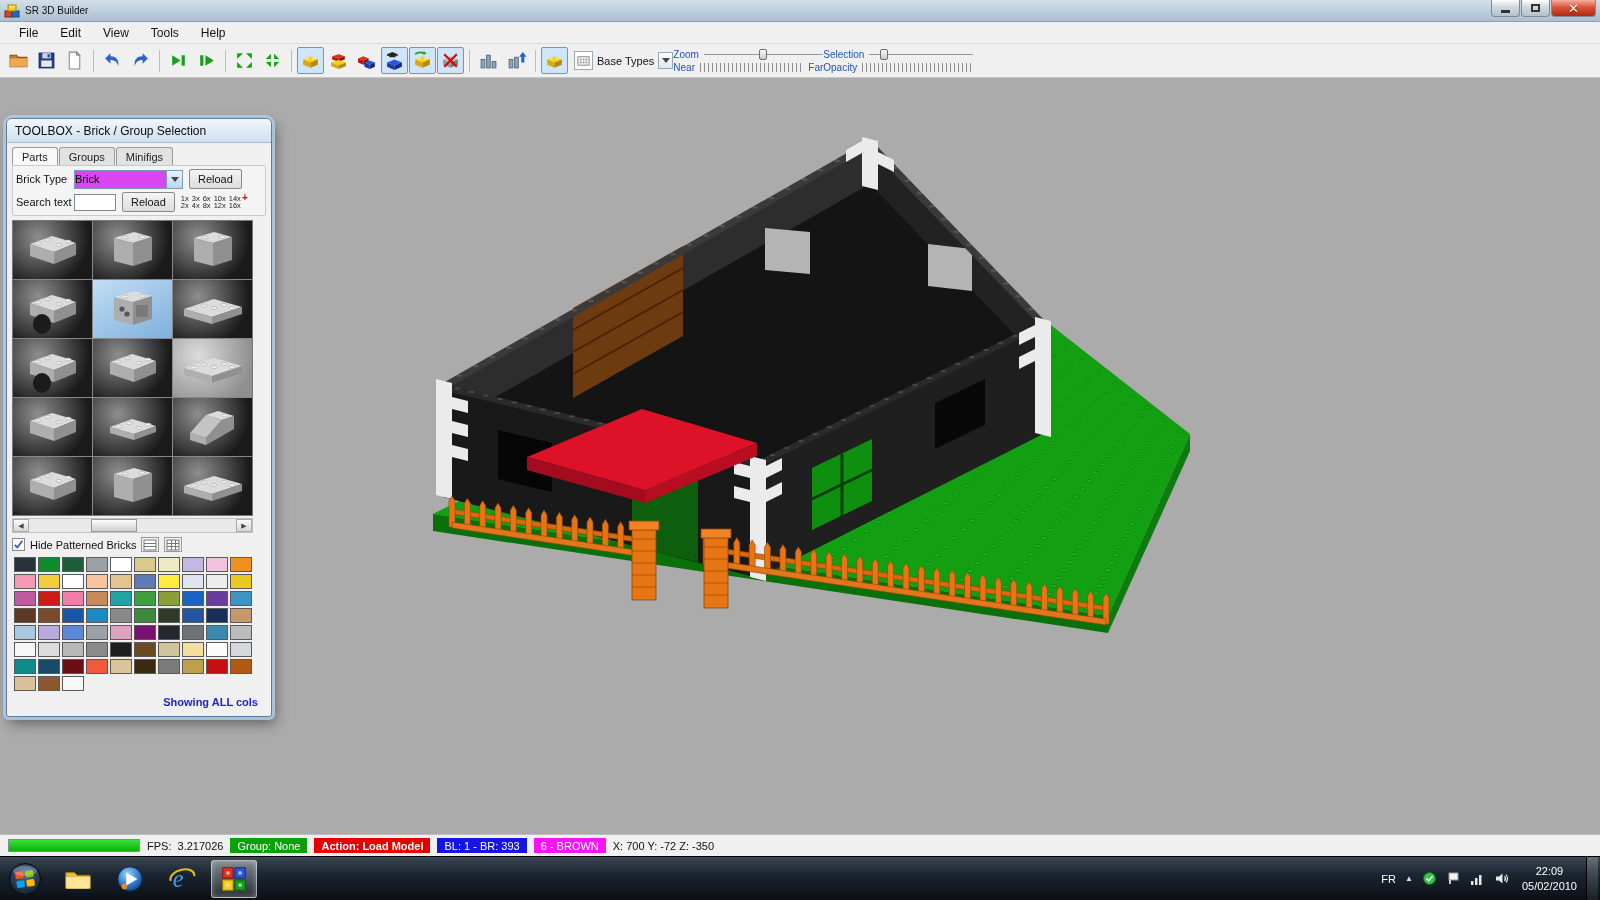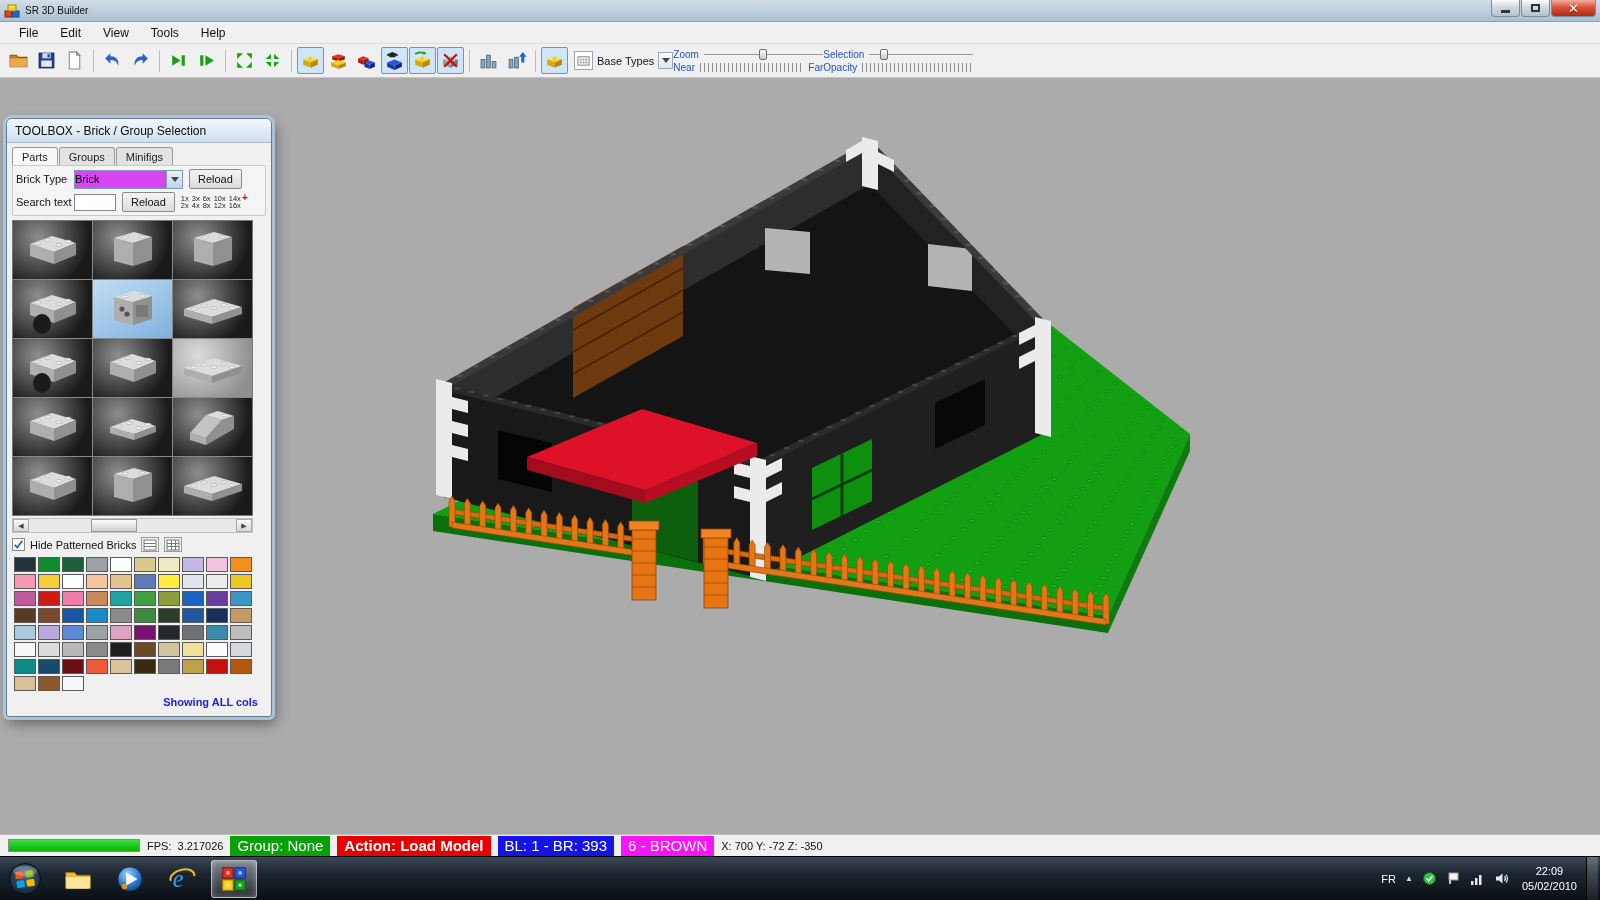--- a/index.html
+++ b/index.html
@@ -82,21 +82,21 @@
   .grid-btn:first-of-type { margin-left:auto; }
   .palette { display:grid; grid-template-columns:repeat(10,22px); grid-auto-rows:15px; gap:2px; padding:5px 0 3px 2px; }
   .swatch { border:1px solid #5a5a5a; }
   .showing { font-size:11px; font-weight:bold; color:#2222cc; text-align:right; padding:2px 8px 3px 0; }
 
   
   .statusband { height:22px; background:#f0f0f0; border-top:1px solid #bdbdbd; display:flex; align-items:center; padding-left:8px; gap:7px; }
   .progress { width:132px; height:13px; border:1px solid #8a8a8a; background:#e4e4e4; }
   .progress-fill { height:100%; background:linear-gradient(#3ee03e,#05b505); }
   .st { font-size:11px; color:#111; white-space:pre; }
-  .seg { color:#fff; padding:1.5px 7px; font-size:15px; }
+  .seg { color:#fff; padding:1.5px 7px; font-size:11px; }
   .seg.bold { font-weight:bold; }
 
   
   .taskbar { height:44px; background:linear-gradient(#3a4754,#1b2530 40%,#0b0f14); display:flex; align-items:center; border-top:1px solid #000; }
   .start-orb { width:40px; height:40px; margin-left:5px; display:flex; align-items:center; justify-content:center; }
   .task-apps { display:flex; align-items:center; gap:6px; margin-left:10px; height:100%; }
   .task-app { width:46px; height:38px; display:flex; align-items:center; justify-content:center; border-radius:3px; border:1px solid transparent; }
   .task-app svg { width:30px; height:30px; }
   .task-app.active { background:linear-gradient(rgba(255,255,255,.38),rgba(255,255,255,.12)); border-color:rgba(255,255,255,.55); box-shadow:inset 0 0 6px rgba(255,255,255,.35); }
   .tray { margin-left:auto; display:flex; align-items:center; gap:9px; padding-right:2px; height:100%; }

